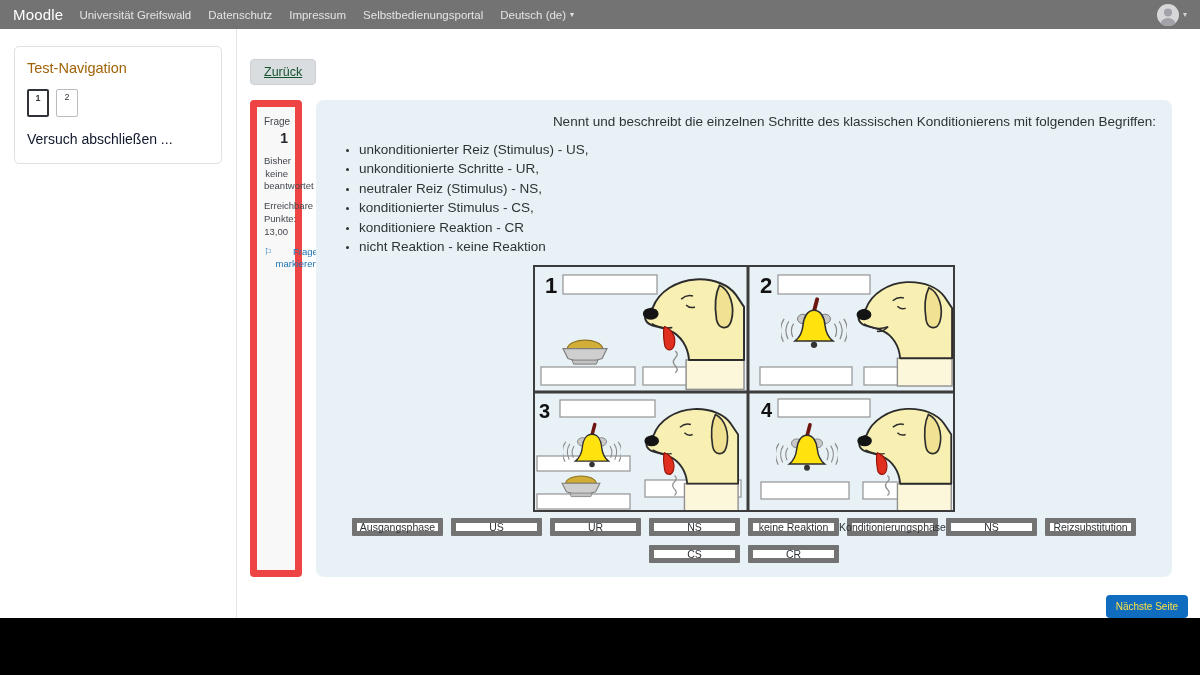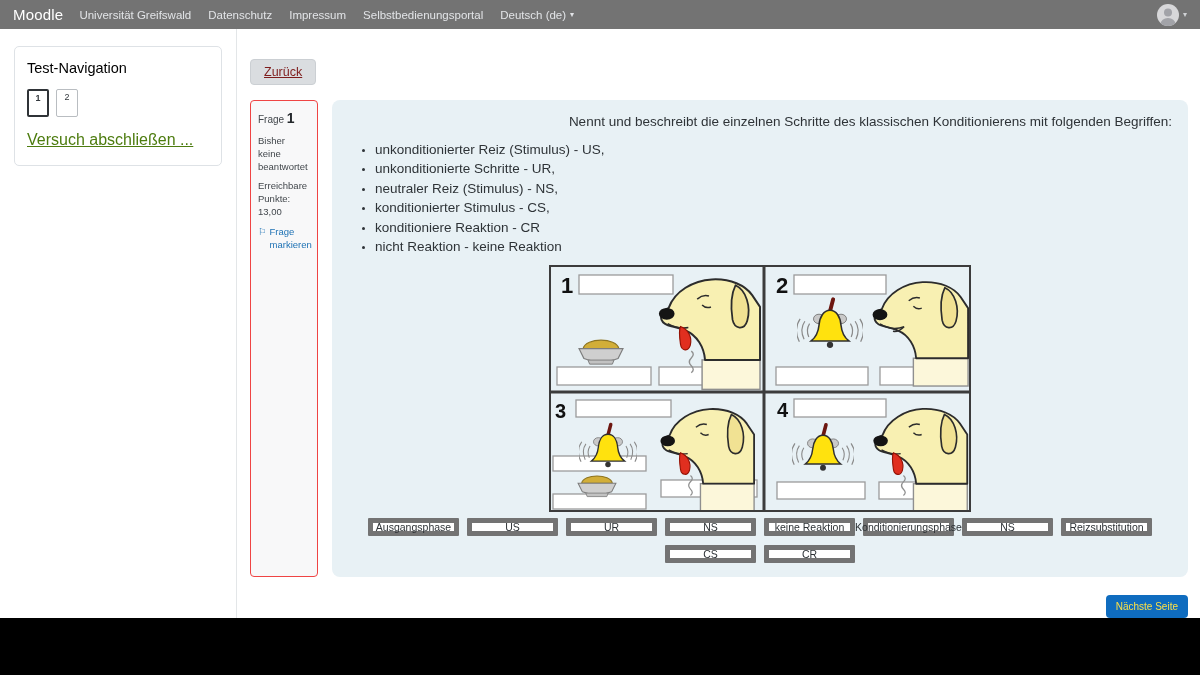--- a/index.html
+++ b/index.html
@@ -14,34 +14,34 @@
   .nav-caret { color:#e2e4e7; font-size:8px; margin-left:-13px; margin-right:0; }
   .nav-right { margin-left:auto; display:flex; align-items:center; }
   .avatar { width:22px; height:22px; border-radius:50%; background:#d7d7d9; overflow:hidden; }
   .avatar svg { display:block; }
   .avatar-caret { color:#cfd1d4; font-size:8px; margin-left:4px; }
 
   
   .content { display:flex; height:589px; }
   .sidebar { width:237px; border-right:1px solid #e3e6e8; padding:17px 14px; }
   .side-card { border:1px solid #dee2e6; border-radius:5px; padding:13px 12px 16px; }
-  .side-title { font-size:14.5px; color:#000000; margin-bottom:13px; }
+  .side-title { font-size:14.5px; color:#a16207; margin-bottom:13px; }
   .qn-row { display:flex; gap:7px; margin-bottom:14px; }
   .qn-btn { width:22px; height:28px; background:#fff; border:1px solid #b9bdc1; border-radius:2px;
             font-size:9px; color:#33383d; text-align:center; padding-top:2px; cursor:pointer; }
   .qn-btn.current { border:2px solid #2f3337; font-weight:bold; }
-  .side-link { font-size:16px; color:#4d7c0f; cursor:pointer;text-decoration:underline; }
+  .side-link { font-size:14px; color:#0f172a; cursor:pointer; }
 
   .main { flex:1; padding:30px 12px 0 13px; }
   .btn-back { display:inline-block; background:#dadde0; border:1px solid #cbcfd3; border-radius:4px;
-              padding:5px 13px; font-size:12.5px; color:#7f1d1d; cursor:pointer;text-decoration:underline; }
+              padding:5px 13px; font-size:12.5px; color:#14532d; cursor:pointer;text-decoration:underline; }
 
   .qrow { display:flex; margin-top:15px; }
-  .qinfo { width:68px; background:#f8f8f9; border:1px solid #ef4444; border-radius:4px;
-           padding:8px 7px; font-size:9.5px; color:#42474c; line-height:1.35; }
+  .qinfo { width:52px; background:#f8f8f9; border:7px solid #ef4444; border-radius:4px;
+           padding:8px 7px; font-size:9.5px; color:#42474c; line-height:1.35;text-align:right; }
   .qinfo .frage { font-size:10px; }
   .qinfo .fragenum { font-size:14px; font-weight:bold; color:#24282c; }
   .qinfo .blockgap { margin-top:7px; }
   .qinfo .flag-link { color:#2073b5; cursor:pointer; margin-top:7px; display:flex; gap:3px; }
 
   .qpanel { width:856px; margin-left:14px; background:#e8f1f5; border-radius:8px;
             padding:13px 16px 14px; }
   .prompt { font-size:13.5px; color:#2e3337; line-height:1.3;text-align:right; }
   ul.qlist { margin:9px 0 0 0; padding-left:27px; }
   ul.qlist li { font-size:13.5px; color:#2e3337; line-height:19.5px; }

